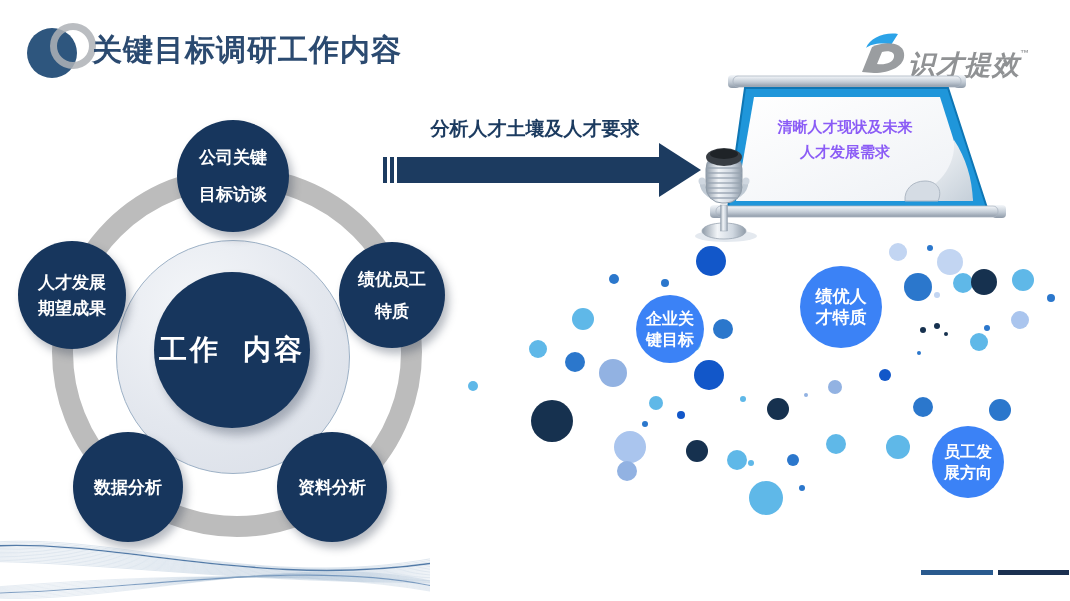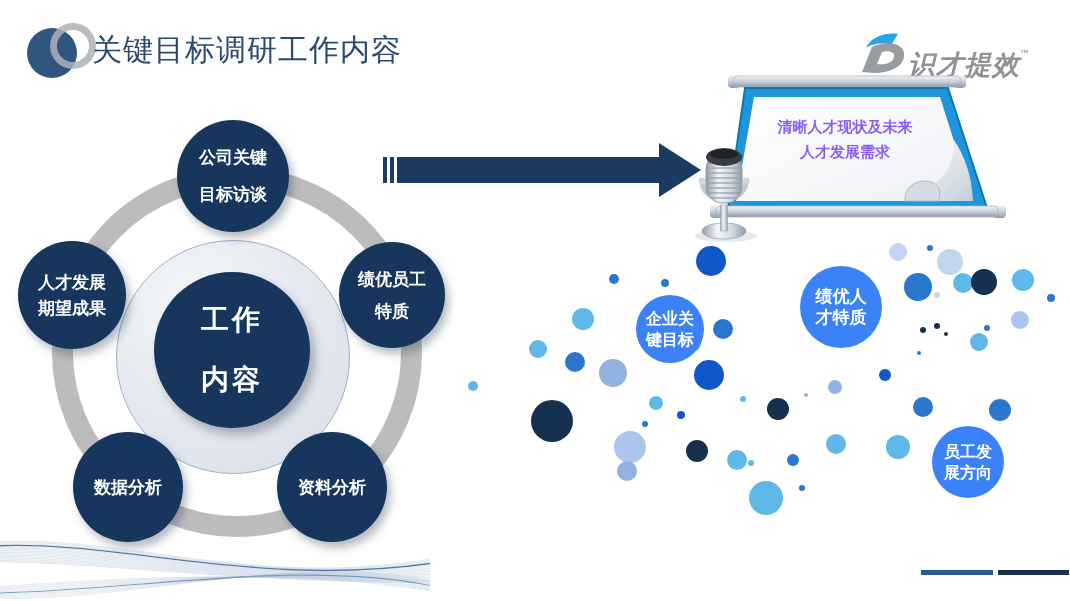--- a/index.html
+++ b/index.html
@@ -6,21 +6,21 @@
   #stage{
     position:relative;width:1070px;height:601px;margin:0 auto;
     background:#ffffff;overflow:hidden;
     font-family:"Liberation Sans","DejaVu Sans",sans-serif;
   }
   .abs{position:absolute;}
   
   .title-dot{left:27px;top:28px;width:50px;height:50px;border-radius:50%;background:#2e567e;}
   .title-ring{left:50px;top:23px;width:46px;height:46px;border-radius:50%;
     border:7px solid #aeb2b6;box-sizing:border-box;background:transparent;opacity:.85;}
-  .page-title{left:92px;top:30px;font-size:30px;font-weight:400;color:#2b4a70;letter-spacing:1px;white-space:nowrap;}
+  .page-title{left:92px;top:30px;font-size:30px;font-weight:700;color:#2b4a70;letter-spacing:1px;white-space:nowrap;}
   .logo-wrap{left:858px;top:26px;width:210px;height:54px;}
   .logo-text{position:absolute;left:50px;top:21px;font-size:27px;font-weight:700;font-style:italic;
     color:#909294;letter-spacing:1px;white-space:nowrap;}
   .logo-tm{font-size:9px;font-style:normal;vertical-align:18px;color:#9a9c9e;}
   
   .arrow-label{left:402px;top:116px;width:266px;text-align:center;font-size:19px;font-weight:700;color:#1c3b60;white-space:nowrap;}
   .arrow-tail-a{left:383px;top:157px;width:4px;height:26px;background:#1c3b60;}
   .arrow-tail-b{left:390px;top:157px;width:4px;height:26px;background:#1c3b60;}
   .arrow-body{left:397px;top:157px;width:262px;height:26px;background:#1c3b60;}
   .arrow-head{left:659px;top:143px;width:0;height:0;border-top:27px solid transparent;
@@ -30,21 +30,21 @@
   .board-text{left:725px;top:114px;width:240px;text-align:center;font-size:15px;line-height:25px;
     font-weight:700;color:#8b5cf6;}
   .mic-svg{left:690px;top:145px;}
   
   .ring-outer{left:52px;top:167px;width:370px;height:370px;border-radius:50%;
     border:21px solid #bcbcbc;box-sizing:border-box;}
   .ring-inner{left:116px;top:240px;width:234px;height:234px;border-radius:50%;
     background:radial-gradient(circle at 35% 28%, #f4f6f9 0%, #e3e7ee 55%, #d9dee7 100%);
     border:1px solid #9db1c6;box-sizing:border-box;}
   .hub-center{left:154px;top:272px;width:156px;height:156px;border-radius:50%;background:#17365d;
-    color:#fff;display:flex;flex-direction:column;align-items:center;justify-content:center;gap:22px;
+    color:#fff;display:flex;align-items:center;justify-content:center;gap:22px;
     font-size:28px;font-weight:700;letter-spacing:3px;box-shadow:5px 7px 10px rgba(50,60,80,.35);}
   .sat{background:#17365d;color:#fff;font-weight:700;border-radius:50%;
     display:flex;flex-direction:column;align-items:center;justify-content:center;text-align:center;
     box-shadow:4px 6px 8px rgba(50,60,80,.35);font-size:17px;}
   .sat span:empty{display:none;}
   .sat-top{left:177px;top:120px;width:112px;height:112px;gap:14px;}
   .sat-left{left:18px;top:241px;width:108px;height:108px;gap:3px;}
   .sat-right{left:339px;top:242px;width:106px;height:106px;gap:9px;}
   .sat-bl{left:73px;top:432px;width:110px;height:110px;}
   .sat-br{left:277px;top:432px;width:110px;height:110px;}
@@ -70,20 +70,21 @@
 
   <div class="abs logo-wrap">
     <svg width="50" height="50" viewBox="0 0 50 50">
       <path d="M8,22 C12,12 26,6 40,8 L33,19 C24,16 13,18 8,22 Z" fill="#2ba3e8"></path>
       <path d="M4,46 L14,21 C27,15 44,16 46,27 C48,40 32,47 16,47 Z" fill="#9a9da0"></path>
       <path d="M19,38 L24,26 C31,24 37,26 36,31 C35,37 27,39 19,38 Z" fill="#ffffff"></path>
     </svg>
     <div class="logo-text"><span>识才提效</span><span class="logo-tm">™</span></div>
   </div>
 
+  <div class="abs arrow-label">分析人才土壤及人才要求</div>
   <div class="abs arrow-tail-a"></div>
   <div class="abs arrow-tail-b"></div>
   <div class="abs arrow-body"></div>
   <div class="abs arrow-head"></div>
 
   <svg class="abs board-svg" width="312" height="178" viewBox="0 0 312 178">
     <defs>
       <linearGradient id="railGrad" x1="0" y1="0" x2="0" y2="1">
         <stop offset="0" stop-color="#f4f7fa"></stop>
           <stop offset="0.55" stop-color="#c2cbd5"></stop>

